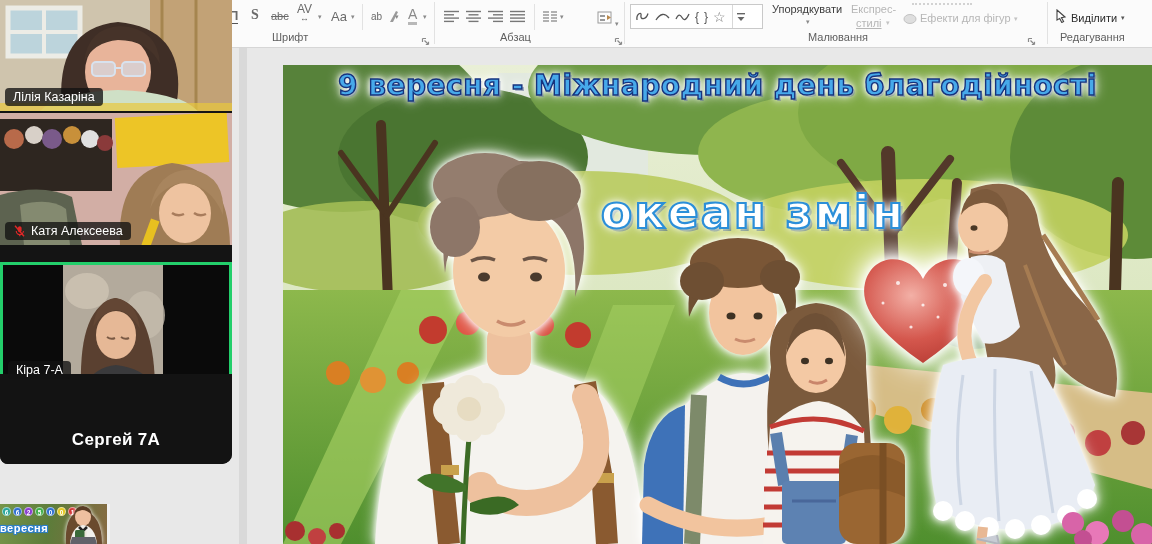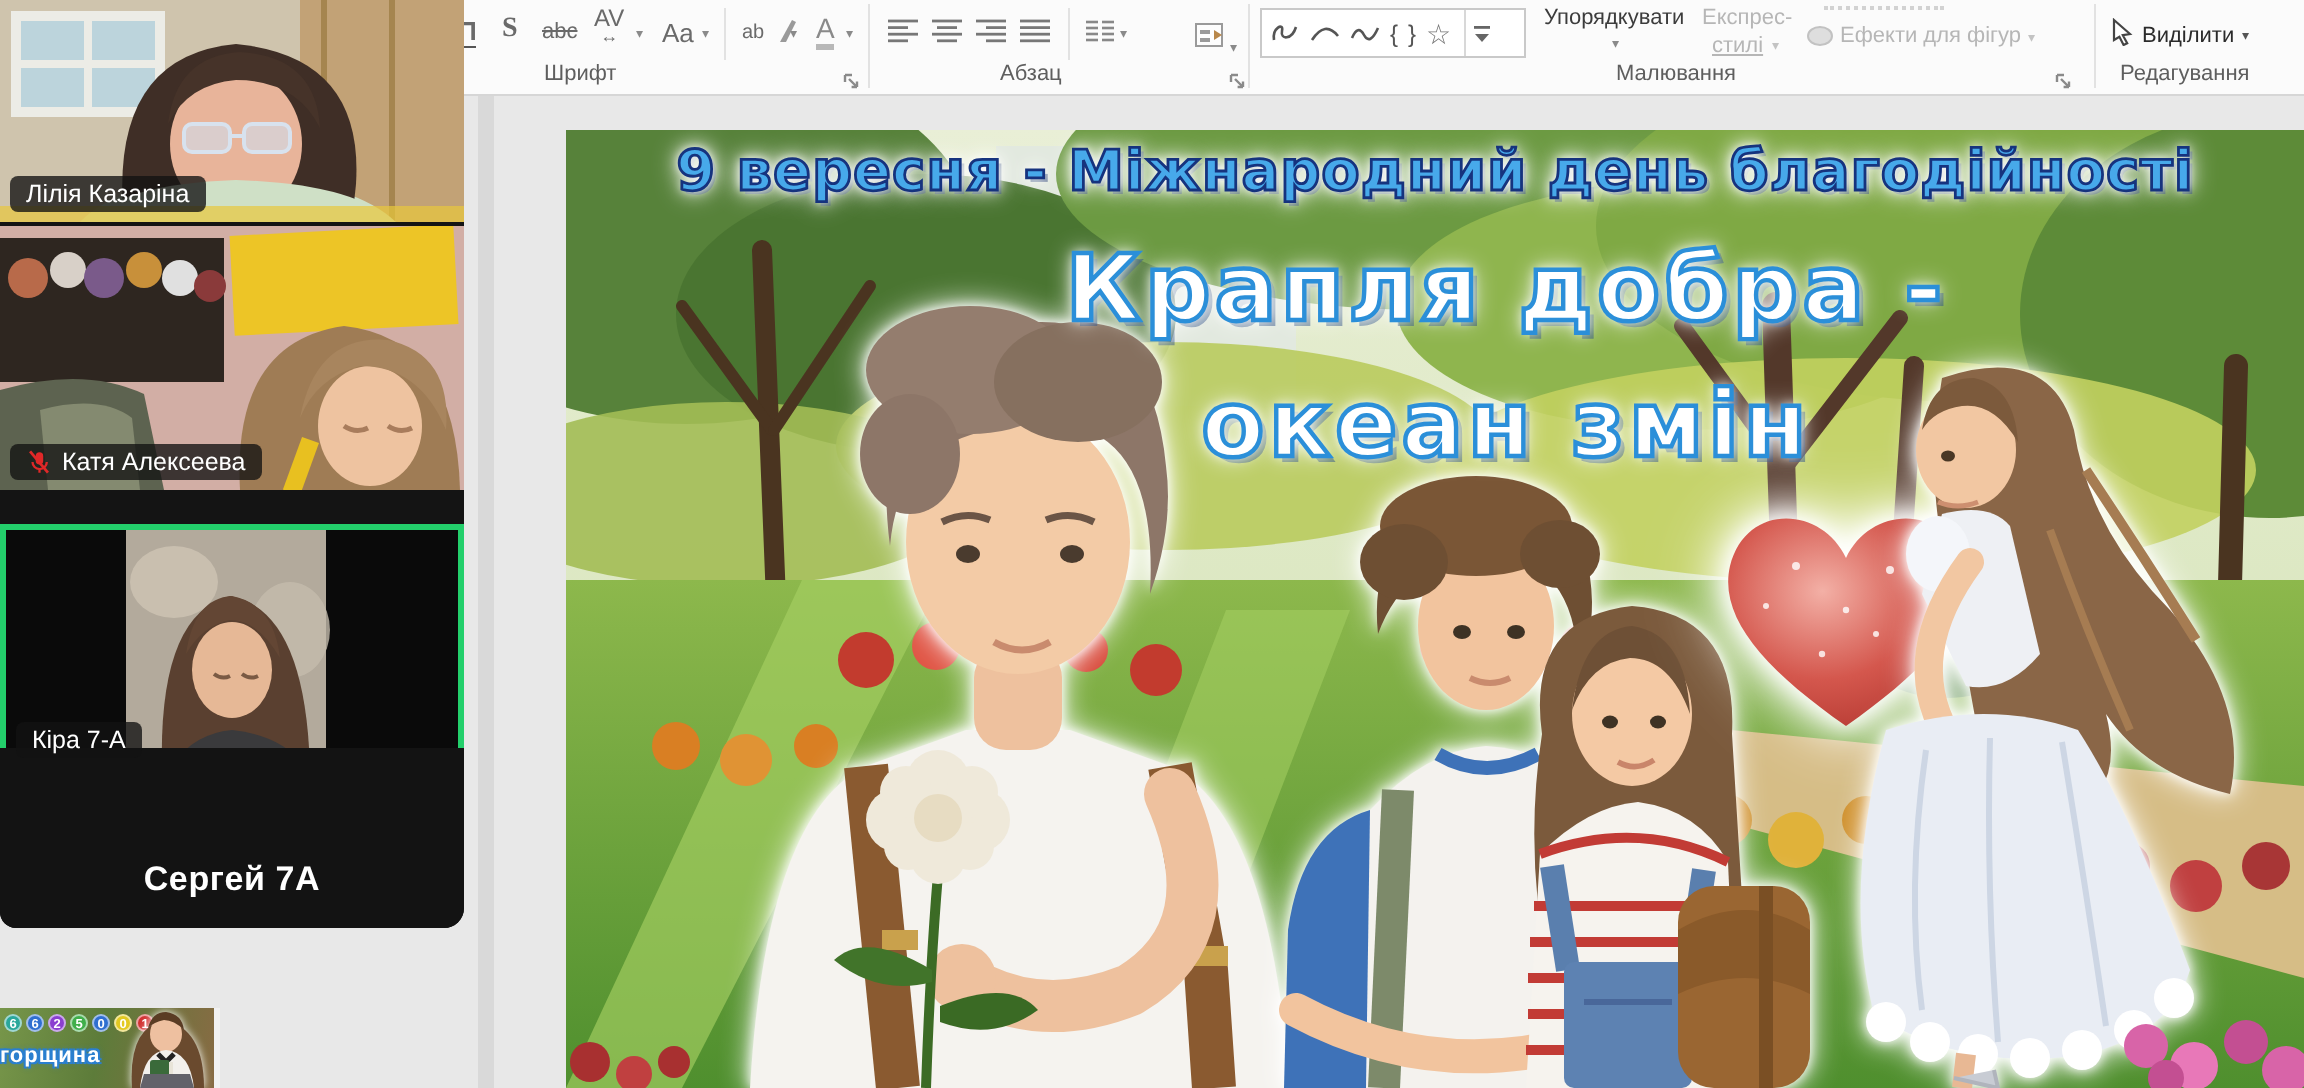--- a/index.html
+++ b/index.html
@@ -408,21 +408,20 @@
         <circle cx="840" cy="456" r="11" fill="#c34f92"></circle>
         <circle cx="860" cy="470" r="12" fill="#d864a8"></circle>
         <circle cx="800" cy="474" r="9" fill="#c34f92"></circle>
       <circle cx="12" cy="466" r="10" fill="#a83030"></circle>
         <circle cx="34" cy="472" r="9" fill="#c04040"></circle>
         <circle cx="54" cy="466" r="8" fill="#a83030"></circle>
     </g>
   </svg>
 
   <div class="slide-title">9 вересня - Міжнародний день благодійності</div>
-  <div class="slide-sub sub1">Крапля добра -</div>
   <div class="slide-sub sub2">океан змін</div>
 </div>
 
 <div class="zoom-panel">
 
   <div class="vtile" style="top:0;height:111px;">
     <svg width="232" height="111">
       <rect width="232" height="111" fill="#cfc4ad"></rect>
       <rect x="150" y="0" width="82" height="111" fill="#c2a276"></rect>
       <path d="M162 0 V111 M196 0 V111" stroke="#a5854f" stroke-width="3"></path>
@@ -522,21 +521,21 @@
 <div class="thumbwin">
   <div class="tdots">
       <span class="tdot" style="background: rgb(42, 167, 155);">6</span>
       <span class="tdot" style="background: rgb(47, 111, 208);">6</span>
       <span class="tdot" style="background: rgb(138, 63, 208);">2</span>
       <span class="tdot" style="background: rgb(63, 175, 74);">5</span>
       <span class="tdot" style="background: rgb(47, 111, 208);">0</span>
       <span class="tdot" style="background: rgb(227, 201, 34);">0</span>
       <span class="tdot" style="background: rgb(210, 50, 50);">1</span>
     </div>
-  <div class="tcap">горщина</div>
+  <div class="tcap">вересня</div>
   <svg class="tgirl" width="50" height="40">
     <path d="M8 40 Q6 10 24 6 Q44 10 44 40 Z" fill="#6a4a2e"></path>
     <ellipse cx="25" cy="13" rx="8" ry="9" fill="#eec0a0"></ellipse>
     <path d="M16 10 Q18 2 25 2 Q33 3 34 11 Q29 6 24 6 Q19 7 16 10 Z" fill="#5a3c24"></path>
     <path d="M12 40 Q14 22 25 21 Q37 22 39 40 Z" fill="#f2f0ec"></path>
     <path d="M21 23 L25 27 L29 23" stroke="#222" stroke-width="2.5" fill="none"></path>
     <rect x="17" y="26" width="10" height="13" rx="1.5" fill="#3a6a3a"></rect>
     <rect x="26.5" y="27" width="2" height="11" fill="#e8e4d8"></rect>
     <path d="M12 40 L39 40 L37 33 L14 33 Z" fill="#62626a"></path>
   </svg>

